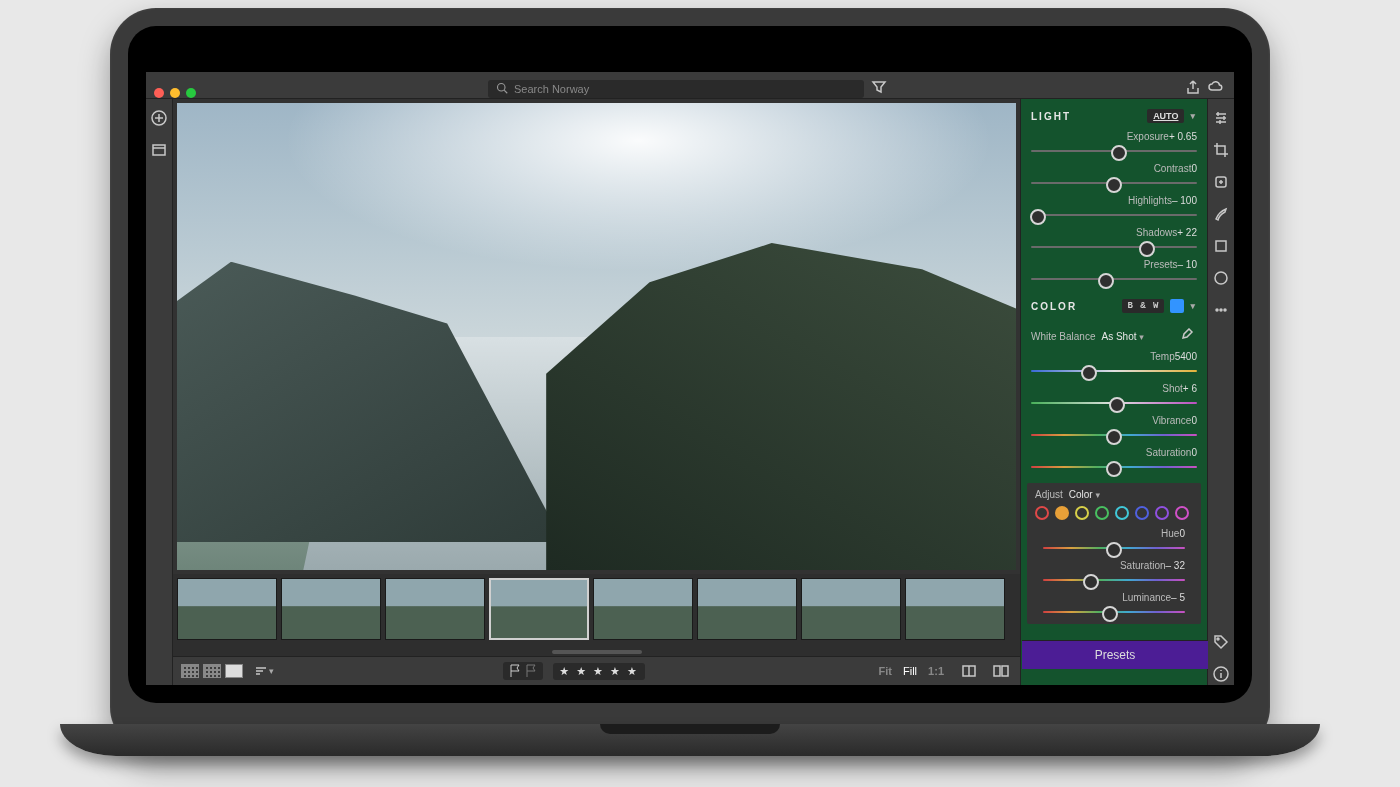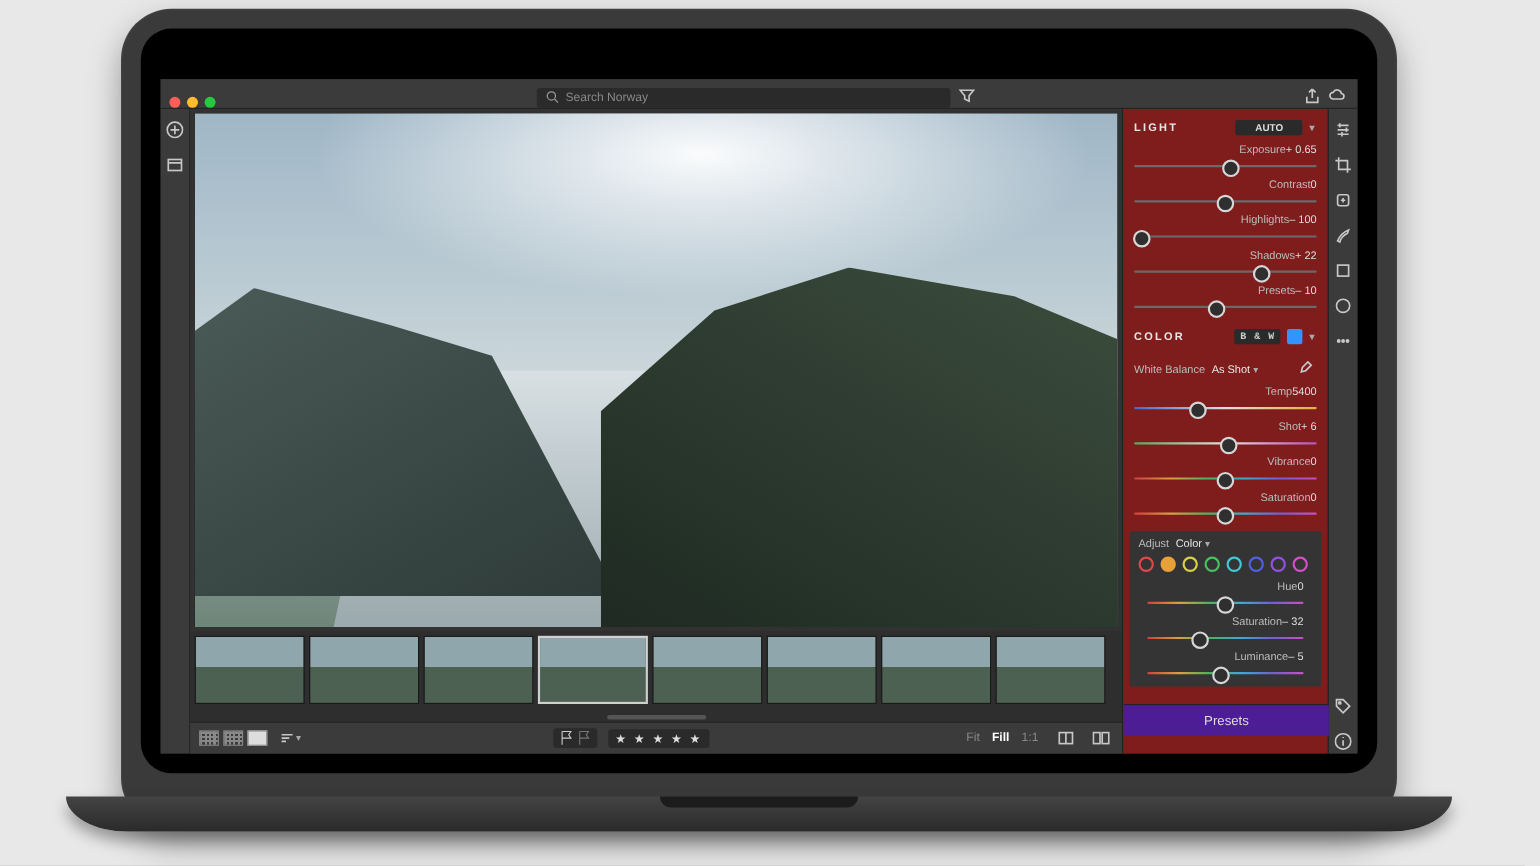--- a/index.html
+++ b/index.html
@@ -36,26 +36,26 @@
   .thumb.sel{border:2px solid #d0d0d0;flex-basis:96px;height:58px;}
   .striphandle{height:6px;background:#2e2e2e;display:flex;justify-content:center;}
   .striphandle::after{content:"";width:90px;height:4px;background:#555;border-radius:3px;}
   
   .bottombar{height:28px;background:#3b3b3b;border-top:1px solid #222;display:flex;align-items:center;padding:0 8px;gap:10px;color:#bbb;}
   .viewbtns{display:flex;gap:4px;}
   .vbtn{width:16px;height:12px;border:1px solid #888;}
   .vbtn.grid{background:repeating-linear-gradient(#888 0 2px,transparent 2px 4px),repeating-linear-gradient(90deg,#888 0 2px,transparent 2px 4px);}
   .vbtn.single{background:#ddd;}
   .stars{letter-spacing:2px;color:#ddd;}
-  .fitfill span{margin:0 4px;color:#888;}
-  .fitfill .act{color:#fff;font-weight:700;}
+  .fitfill span{margin:0 4px;color:#888;font-weight:bold;}
+  .fitfill .act{color:#fff;font-weight:400;}
   
-  .panel{width:186px;background:#7f1d1d;border-left:1px solid #222;overflow-y:auto;}
+  .panel{width:186px;background:#14532d;border-left:1px solid #222;overflow-y:auto;}
   .panel h4{margin:0;padding:10px 10px 6px;font-size:10px;letter-spacing:2px;color:#e6e6e6;display:flex;align-items:center;gap:6px;}
-  .pill{margin-left:auto;font-size:9px;background:#2a2a2a;padding:2px 18px;border-radius:2px;color:#ddd;letter-spacing:0;}
+  .pill{margin-left:auto;font-size:9px;background:#2a2a2a;padding:2px 6px;border-radius:2px;color:#ddd;letter-spacing:0;text-decoration:underline;}
   .chev{color:#aaa;font-size:9px;}
   .ctl{padding:2px 10px 4px;}
   .row{display:flex;justify-content:flex-end;font-size:10px;color:#bbb;}
   .val{color:#ddd;}
   .track{position:relative;height:12px;margin-top:3px;}
   .line{position:absolute;left:0;right:0;top:5px;height:2px;background:#6a6a6a;border-radius:1px;}
   .line.temp{background:linear-gradient(90deg,#3a6bd6,#e0e0e0,#e2b23a);}
   .line.tint{background:linear-gradient(90deg,#49b05a,#e0e0e0,#b94fbf);}
   .line.rainbow{background:linear-gradient(90deg,#d04040,#d8a040,#50b060,#40a8d0,#7060d0,#c850c0);}
   .knob{position:absolute;top:0;width:12px;height:12px;border-radius:50%;background:#2f2f2f;border:2px solid #d6d6d6;transform:translateX(-50%);}

